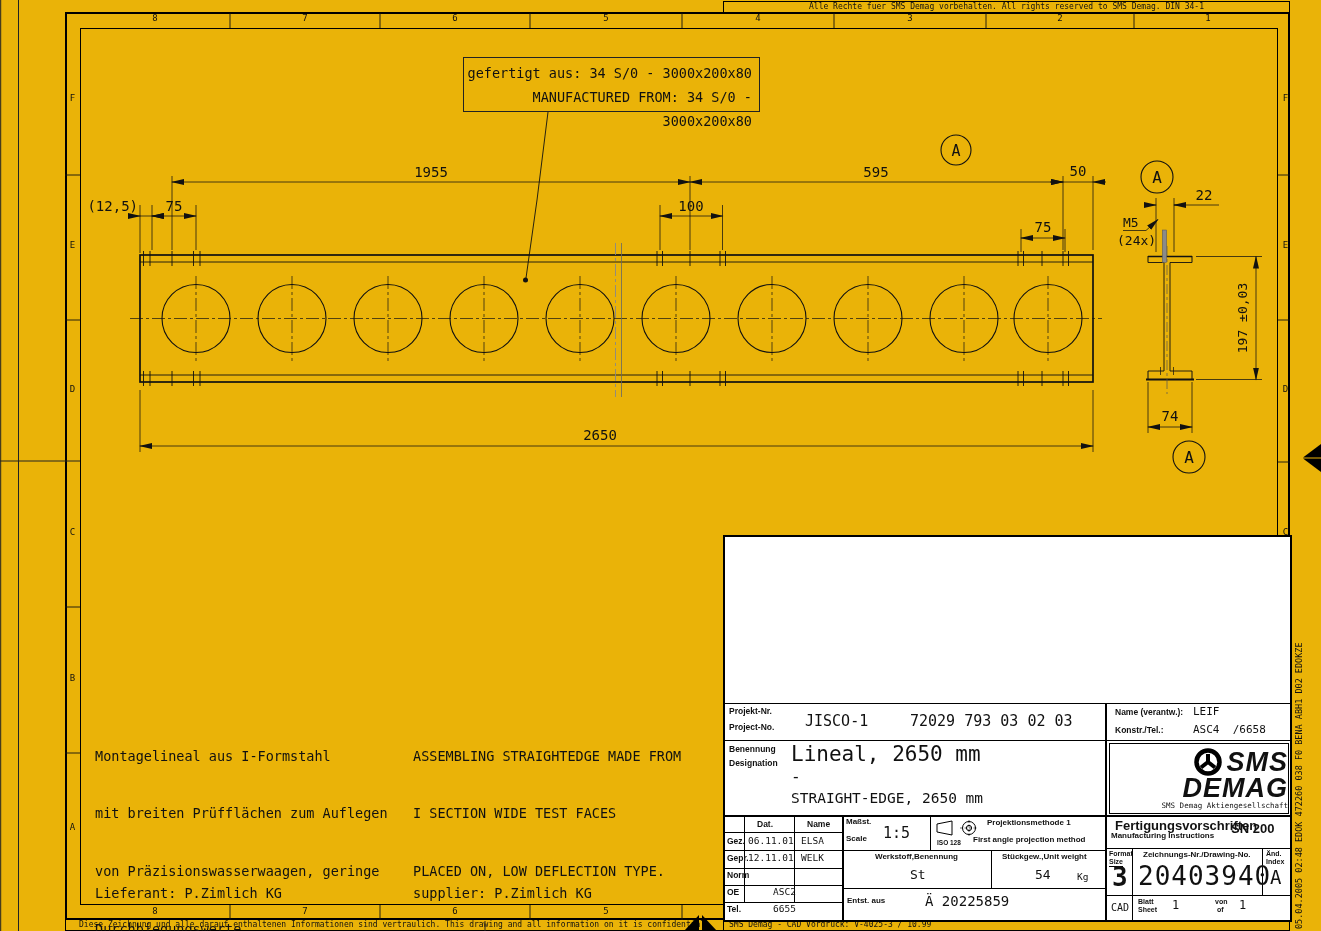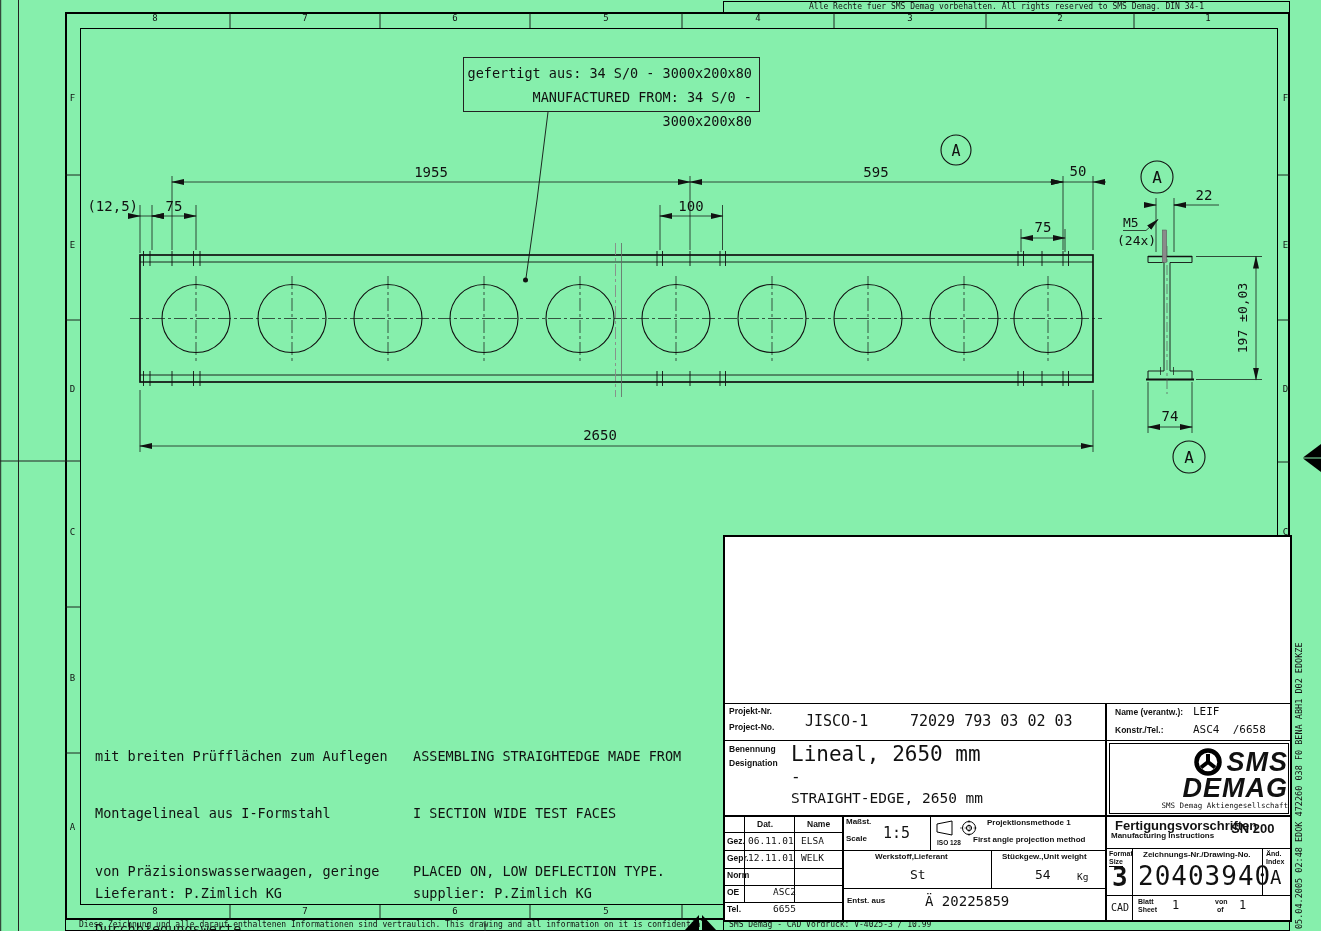--- a/index.html
+++ b/index.html
@@ -1,16 +1,16 @@
 <!DOCTYPE html>
 <html><head>
 <meta charset="utf-8">
 <style>
   html,body{margin:0;padding:0;background:#fff;}
-  #page{position:relative;width:1321px;height:931px;background:#86efac;overflow:hidden;
+  #page{position:relative;width:1321px;height:931px;background:#eab308;overflow:hidden;
         font-family:"DejaVu Sans Mono",monospace;color:#111;}
   .abs{position:absolute;}
   .t{position:absolute;white-space:pre;line-height:1.1;}
   .lbl{font-family:"Liberation Sans",sans-serif;font-weight:bold;}
   svg text{font-family:"DejaVu Sans Mono",monospace;fill:#111;}
   
   #outer-frame{left:65px;top:12px;width:1225px;height:908px;border:2px solid #000;box-sizing:border-box;}
   #inner-frame{left:80px;top:28px;width:1198px;height:877px;border:1px solid #000;box-sizing:border-box;}
   #rights-strip{left:723px;top:1px;width:567px;height:12px;border:1px solid #000;box-sizing:border-box;
       font-size:8px;text-align:center;line-height:9px;}
@@ -75,22 +75,22 @@
   <div class="grow" style="left:1279px;top:527px">C</div>
   <div class="grow" style="left:1279px;top:673px">B</div>
   <div class="grow" style="left:1279px;top:822px">A</div>
 
   <div class="abs" id="callout">
     <div>gefertigt aus: 34 S/0 - 3000x200x80</div>
     <div>MANUFACTURED FROM: 34 S/0 - 3000x200x80</div>
   </div>
 
   <div class="notes" style="left:95px;top:708px">
+    <div>Montagelineal aus I-Formstahl</div>
     <div>mit breiten Prüfflächen zum Auflegen</div>
-    <div>Montagelineal aus I-Formstahl</div>
     <div>von Präzisionswasserwaagen, geringe</div>
     <div>Durchbiegungswerte.</div>
     
     
   </div>
   <div class="notes" style="left:95px;top:845px">
     <div>Lieferant: P.Zimlich KG</div>
     
   </div>
   <div class="notes" style="left:413px;top:708px">
@@ -379,21 +379,21 @@
       <circle cx="34" cy="8" r="2.6" fill="none" stroke="#000" stroke-width="1"></circle>
       <line x1="25" y1="8" x2="43" y2="8" stroke="#000" stroke-width="0.6" stroke-dasharray="3 1.5"></line>
       <line x1="34" y1="0" x2="34" y2="16" stroke="#000" stroke-width="0.6" stroke-dasharray="3 1.5"></line>
     </svg>
     <div class="t lbl" style="left:212px;top:302px;font-size:6.5px">ISO 128</div>
     <div class="t lbl" style="left:262px;top:282px;font-size:8px">Projektionsmethode 1</div>
     <div class="t lbl" style="left:248px;top:299px;font-size:8px">First angle projection method</div>
 
     <div class="vl" style="left:266px;top:313px;width:1px;height:38px"></div>
     <div class="hl" style="top:351px;left:117px;width:263px;height:1px"></div>
-    <div class="t lbl" style="left:150px;top:316px;font-size:8px">Werkstoff,Lieferant</div>
+    <div class="t lbl" style="left:150px;top:316px;font-size:8px">Werkstoff,Benennung</div>
     <div class="t" style="left:185px;top:331px;font-size:13px">St</div>
     <div class="t lbl" style="left:277px;top:316px;font-size:8px">Stückgew.,Unit weight</div>
     <div class="t" style="left:310px;top:331px;font-size:13px">54</div>
     <div class="t" style="left:352px;top:335px;font-size:9.5px">Kg</div>
 
     <div class="t lbl" style="left:122px;top:360px;font-size:8px">Entst. aus</div>
     <div class="t" style="left:200px;top:357px;font-size:14px">Ä 20225859</div>
 
     <div class="hl" style="top:311px;left:380px;right:0;height:1px"></div>
     <div class="hl" style="top:358px;left:380px;right:0;height:1px"></div>

